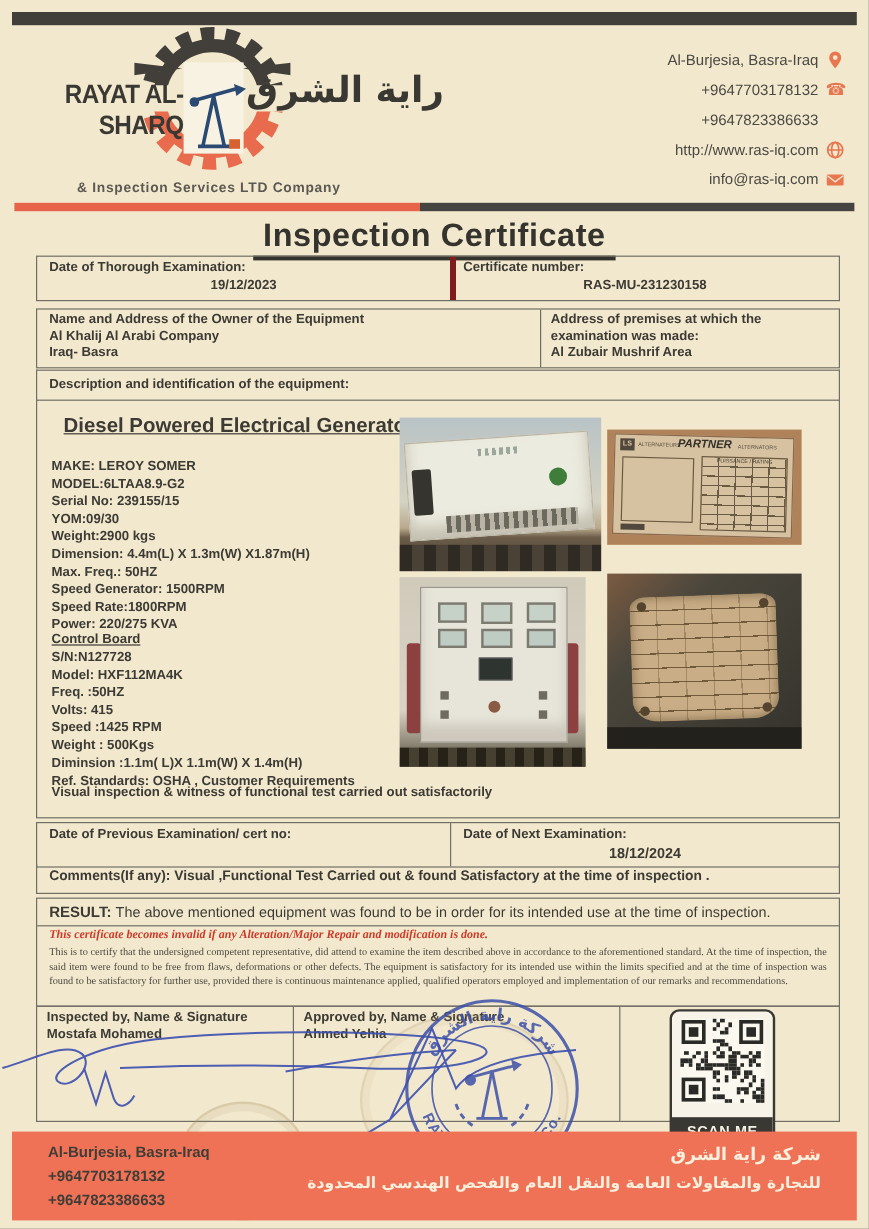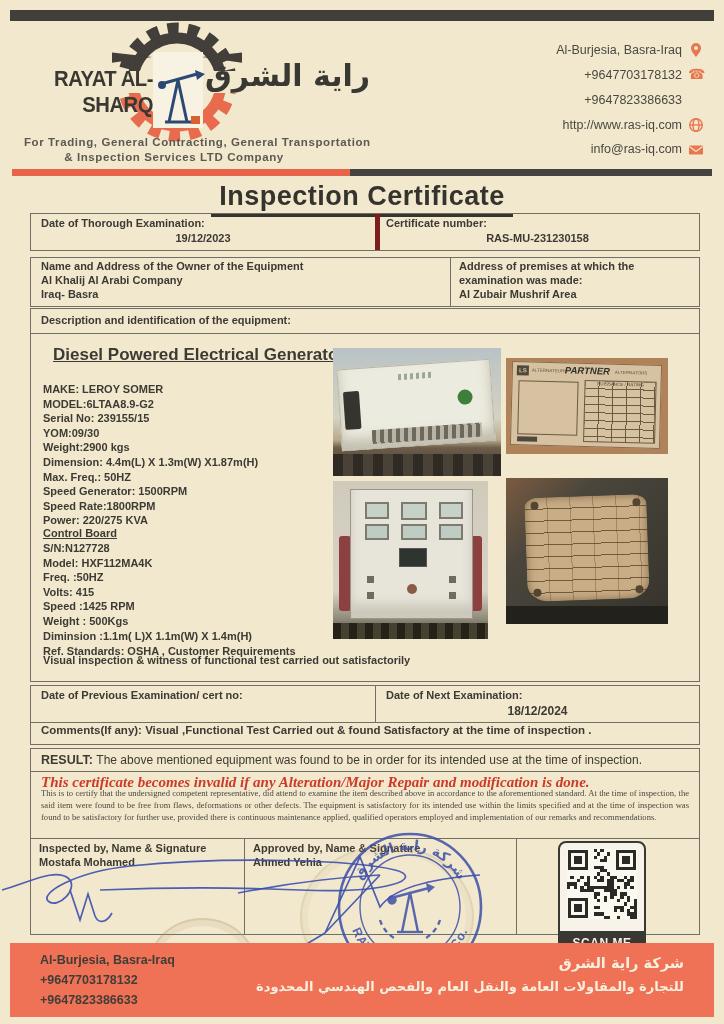--- a/index.html
+++ b/index.html
@@ -72,21 +72,20 @@
       <path d="M18,72 L27,30 L36,72"></path>
       <line x1="14" y1="72" x2="42" y2="72"></line>
       <line x1="10" y1="34" x2="46" y2="24"></line>
     </g>
     <polygon points="44,20 54,24 46,30" fill="#2b4a73"></polygon>
     <circle cx="11" cy="35" r="4" fill="#2b4a73"></circle>
     <rect x="40" y="66" width="9" height="8" fill="#d8622f"></rect>
   </svg>
   <div class="abs" style="left:18px;top:66px;width:135px;text-align:right;font-size:22px;font-weight:bold;color:#3a3833;letter-spacing:-.5px;transform:scaleX(.92);transform-origin:right;">RAYAT AL-SHARQ</div>
   <div class="abs ar" style="left:205px;top:58px;font-size:30px;font-weight:bold;color:#3a3833;direction:rtl;">راية الشرق</div>
-  <div class="tagline" style="left:24px;top:136px;width:300px;text-align:center;">For Trading, General Contracting, General Transportation</div>
   <div class="tagline" style="left:24px;top:151px;width:300px;text-align:center;">&amp; Inspection Services LTD Company</div>
 
   <div class="contact-line" style="top:43px;">Al-Burjesia, Basra-Iraq</div>
   <svg class="cicon" style="top:42px;" viewBox="0 0 16 16">
       <path fill="#e8764f" d="M8 1a5 5 0 0 0-5 5c0 3.5 5 9 5 9s5-5.5 5-9a5 5 0 0 0-5-5zm0 7a2 2 0 1 1 0-4 2 2 0 0 1 0 4z"></path>
     </svg>
   <div class="contact-line" style="top:68px;">+9647703178132</div>
   <div class="cicon" style="top:66px;">☎</div>
   <div class="contact-line" style="top:93px;">+9647823386633</div>
   <div class="contact-line" style="top:118px;">http://www.ras-iq.com</div>
@@ -232,21 +231,21 @@
 
   <div class="box" style="left:30px;top:720px;width:668px;height:24px;border-top:none;">
     <div class="lbl abs" style="left:10px;top:4px;font-size:11.5px;white-space:nowrap;">Comments(If any): Visual ,Functional Test Carried out &amp; found Satisfactory at the time of inspection .</div>
   </div>
 
   <div class="box" style="left:30px;top:748px;width:668px;height:89px;">
     <div class="abs" style="left:0;top:0;width:100%;height:22px;border-bottom:1px solid #716e64;">
       <span class="abs" style="left:10px;top:4px;font-size:12.5px;"><b>RESULT:</b>
       <span style="font-size:12px;">The above mentioned equipment was found to be in order for its intended use at the time of inspection.</span></span>
     </div>
-    <div class="serif abs" style="left:10px;top:25px;font-size:15px;font-weight:bold;font-style:italic;color:#cc3a28;">This certificate becomes invalid if any Alteration/Major Repair and modification is done.</div>
+    <div class="serif abs" style="left:10px;top:25px;font-size:10px;font-weight:bold;font-style:italic;color:#cc3a28;">This certificate becomes invalid if any Alteration/Major Repair and modification is done.</div>
     <div class="serif abs" style="left:10px;top:38px;width:648px;font-size:8.6px;line-height:1.4;text-align:justify;color:#4a473f;">This is to certify that the undersigned competent representative, did attend to examine the item described above in accordance to the aforementioned standard. At the time of inspection, the said item were found to be free from flaws, deformations or other defects. The equipment is satisfactory for its intended use within the limits specified and at the time of inspection was found to be satisfactory for further use, provided there is continuous maintenance applied, qualified operators employed and implementation of our remarks and recommendations.</div>
   </div>
 
   <div class="box" style="left:30px;top:838px;width:668px;height:95px;">
     <div class="abs" style="left:0;top:0;width:213px;height:100%;border-right:1px solid #716e64;">
       <div class="lbl abs" style="left:8px;top:3px;">Inspected by, Name &amp; Signature</div>
       <div class="lbl abs" style="left:8px;top:17px;">Mostafa Mohamed</div>
     </div>
     <div class="abs" style="left:214px;top:0;width:271px;height:100%;border-right:1px solid #716e64;">
       <div class="lbl abs" style="left:8px;top:3px;">Approved  by, Name &amp; Signature</div>

